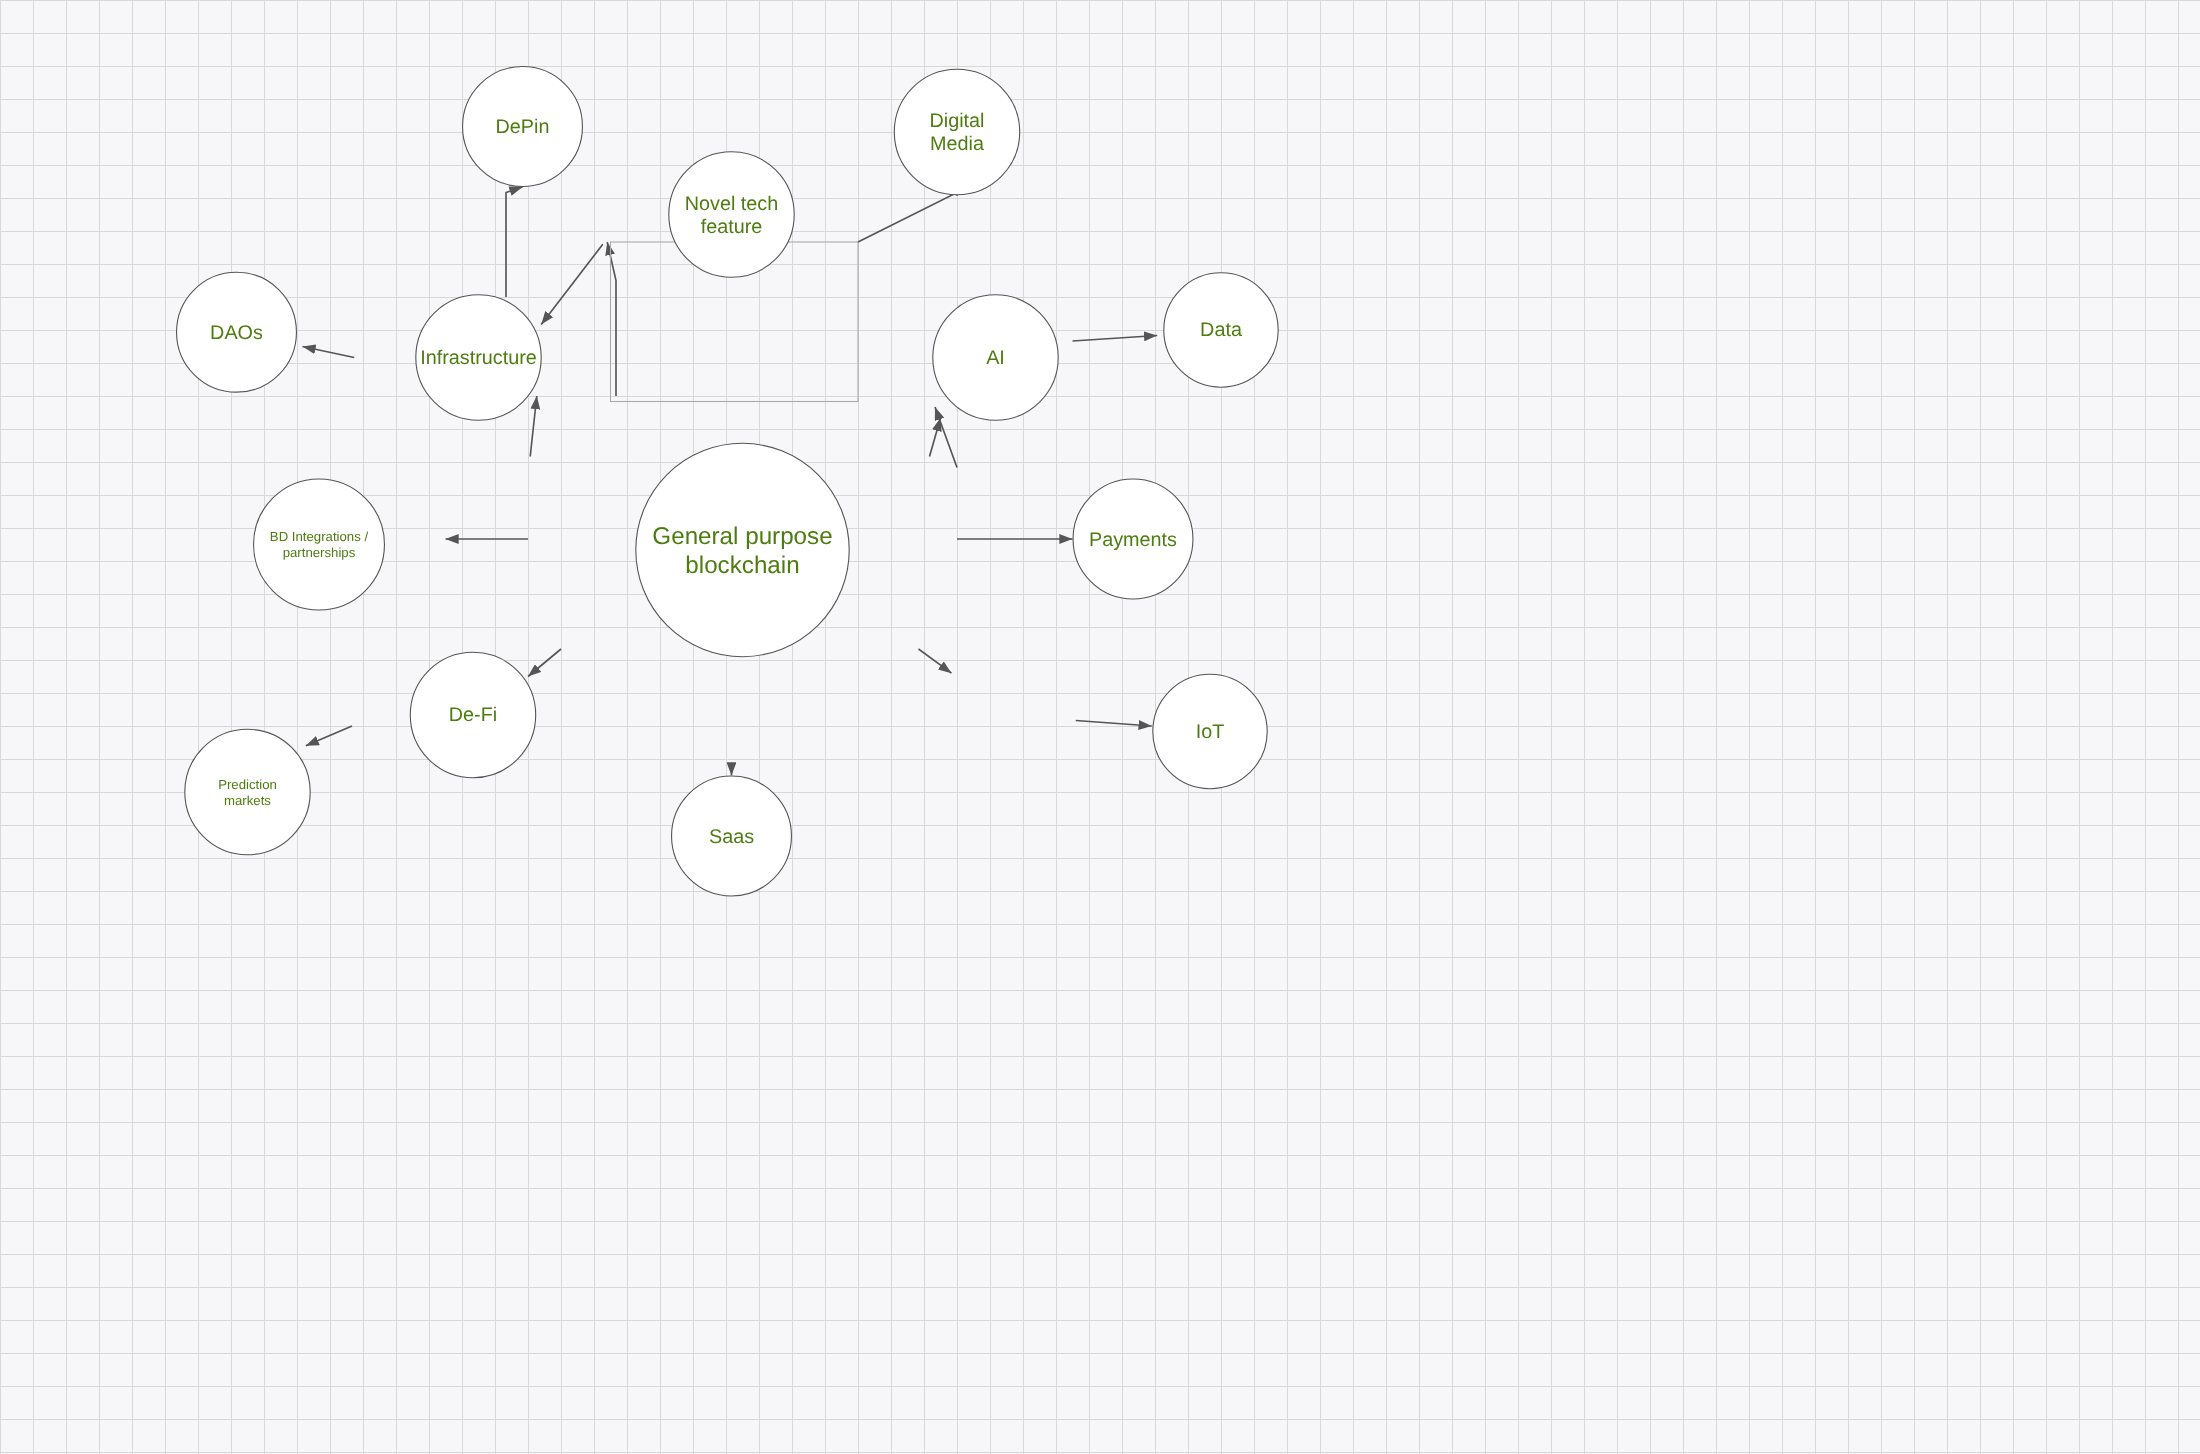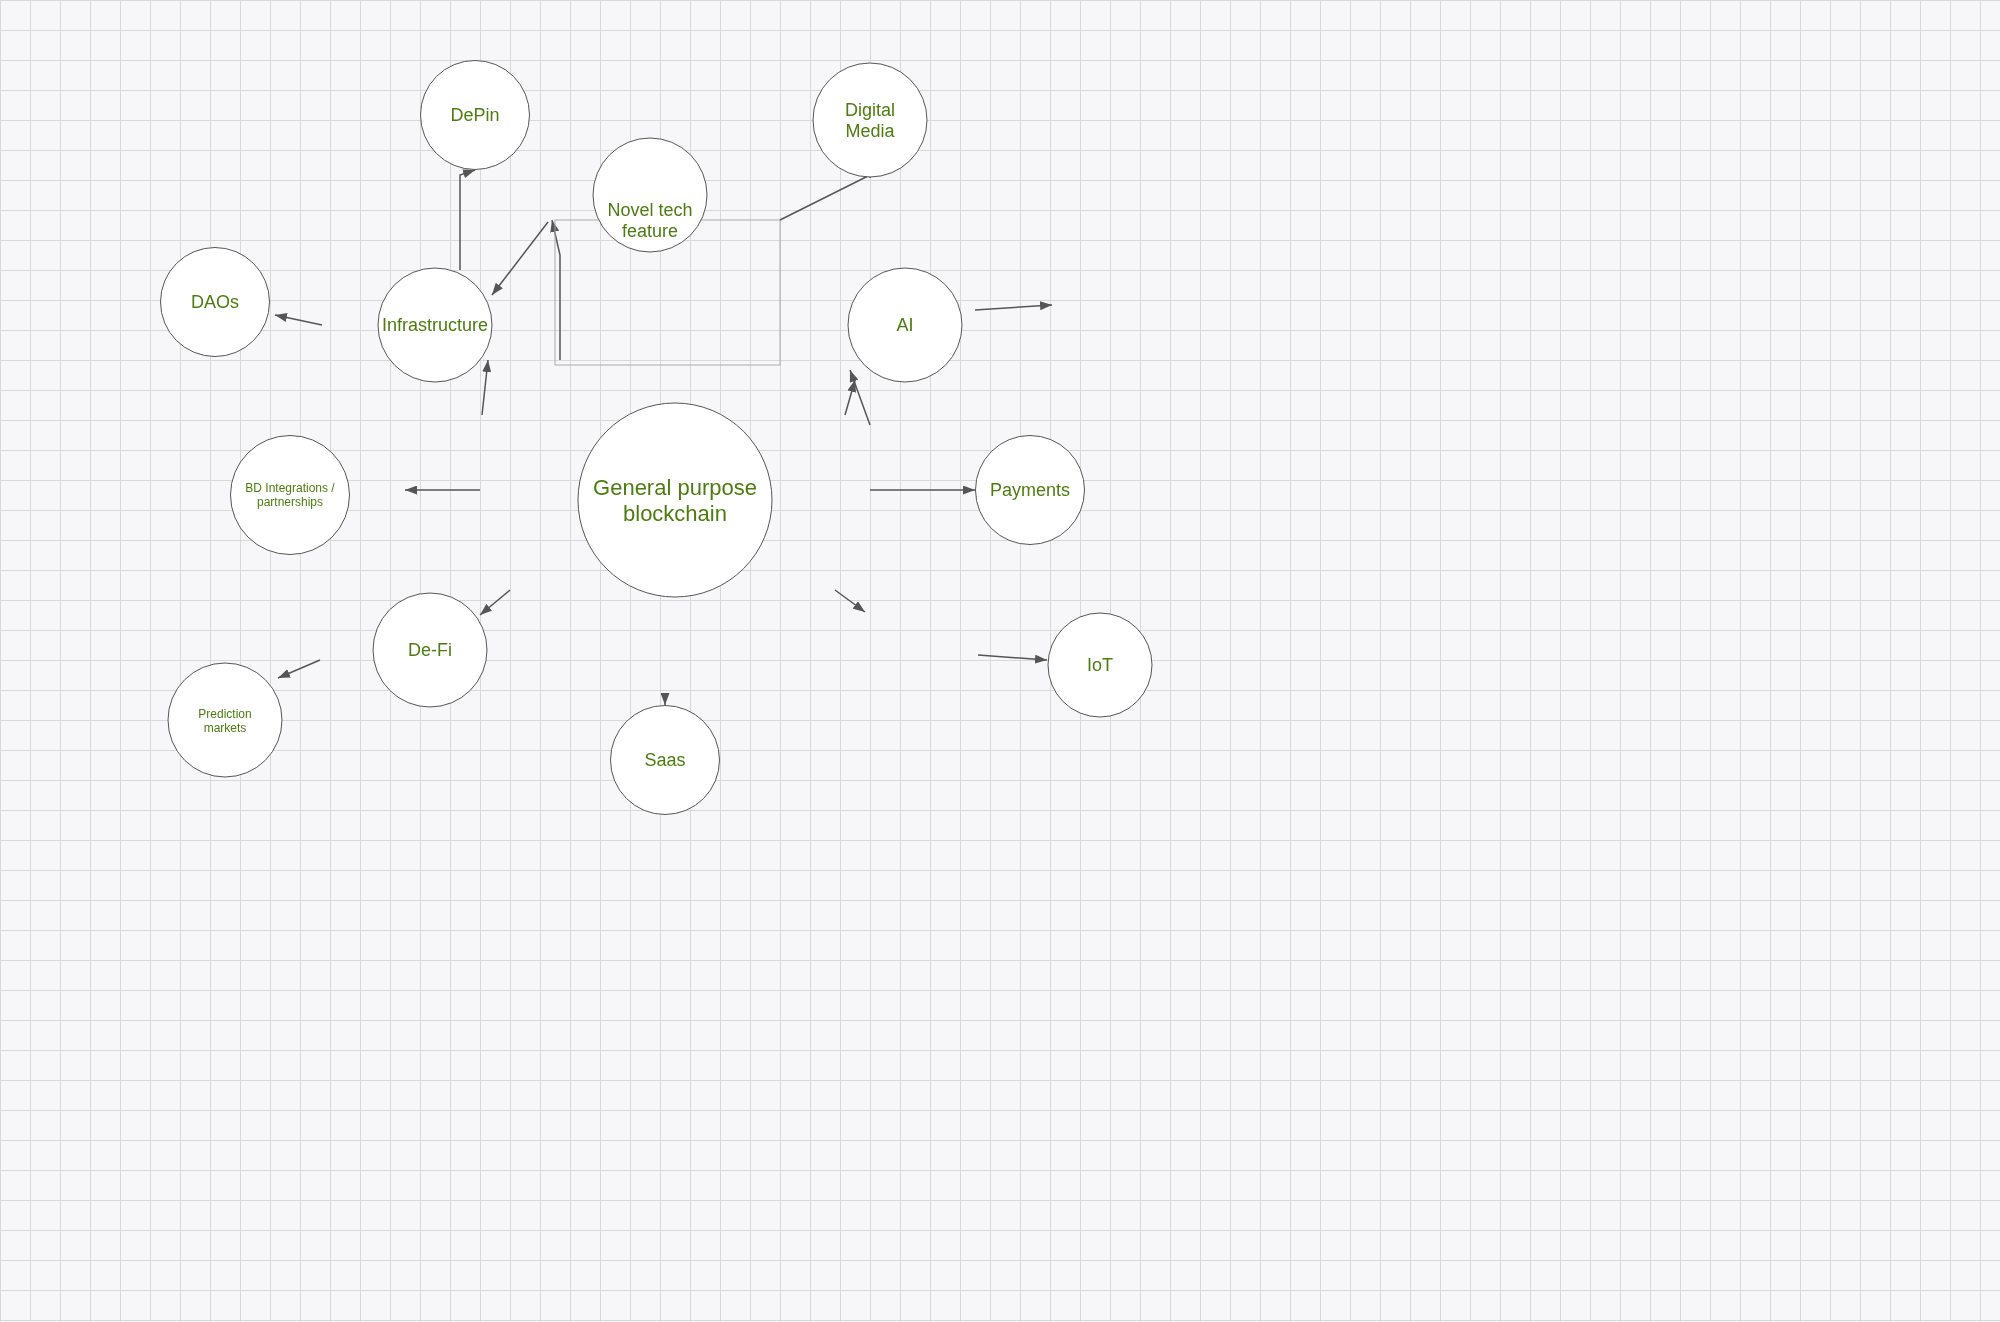--- a/index.html
+++ b/index.html
@@ -115,21 +115,21 @@
     <line x1="835" y1="590" x2="865" y2="612" stroke="#555" stroke-width="1.5" marker-end="url(#arrowhead)"></line>
 
     <line x1="978" y1="655" x2="1047" y2="660" stroke="#555" stroke-width="1.5" marker-end="url(#arrowhead)"></line>
 
   </svg>
 
   <div class="node large" style="left:675px; top:500px; width:195px; height:195px;">
     <span>General purpose blockchain</span>
   </div>
 
-  <div class="node medium" style="left:650px; top:195px; width:115px; height:115px;align-items:flex-end;">
+  <div class="node medium" style="left:665px; top:195px; width:115px; height:115px;">
     <span>Novel tech feature</span>
   </div>
 
   <div class="node medium" style="left:435px; top:325px; width:115px; height:115px;">
     <span>Infrastructure</span>
   </div>
 
   <div class="node medium" style="left:475px; top:115px; width:110px; height:110px;">
     <span>DePin</span>
   </div>
@@ -160,18 +160,21 @@
   </div>
 
   <div class="node medium" style="left:1030px; top:490px; width:110px; height:110px;">
     <span>Payments</span>
   </div>
 
   <div class="node medium" style="left:905px; top:325px; width:115px; height:115px;">
     <span>AI</span>
   </div>
 
+  <div class="node medium" style="left:1110px; top:300px; width:105px; height:105px;">
+    <span>Data</span>
+  </div>
 
   <div class="node medium" style="left:870px; top:120px; width:115px; height:115px;">
     <span>Digital Media</span>
   </div>
 
 </div>
 
 </body></html>

